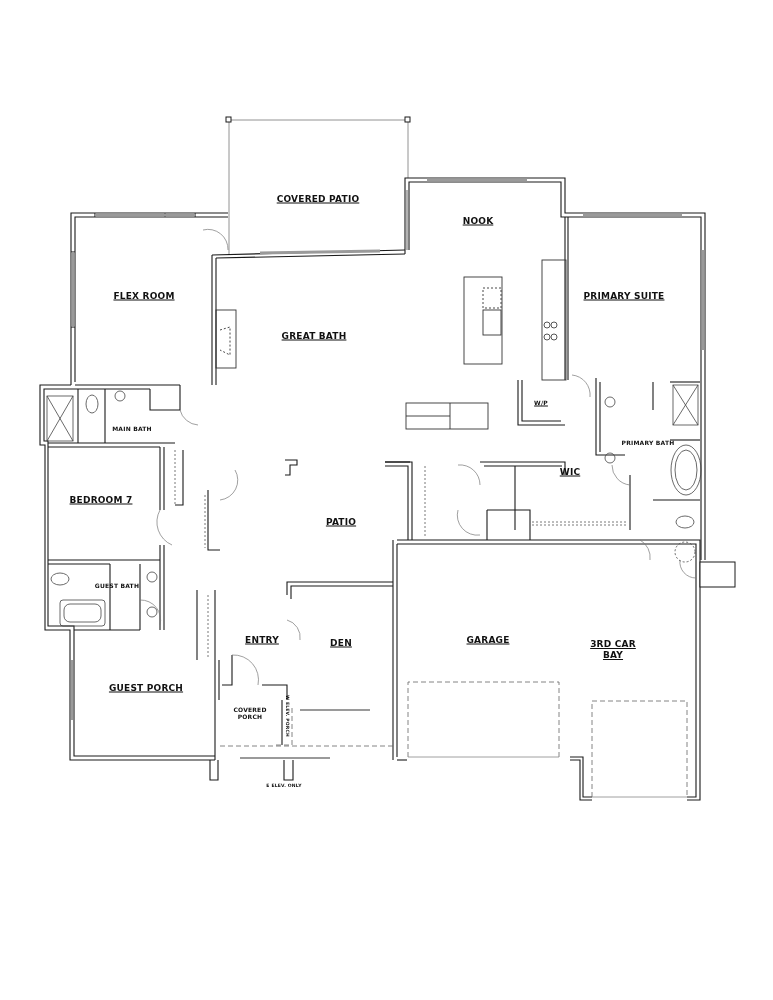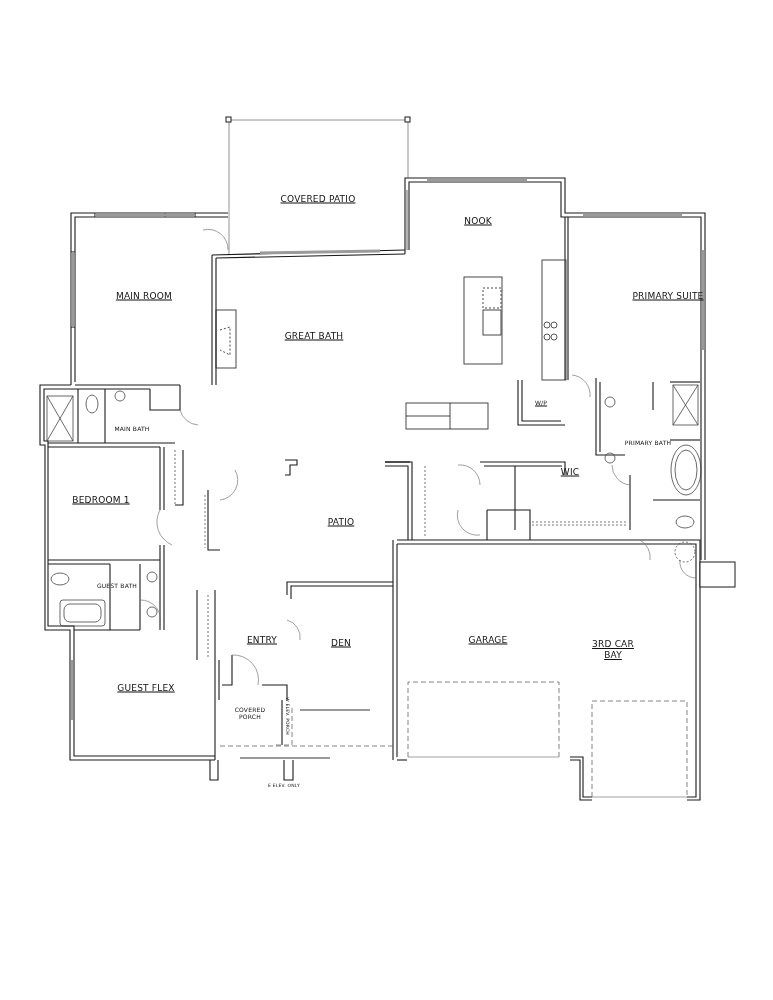--- a/index.html
+++ b/index.html
@@ -1,17 +1,17 @@
 <!DOCTYPE html>
 <html><head>
 <meta charset="utf-8">
 <style>
   html, body { margin: 0; padding: 0; background: #ffffff; }
   body { width: 773px; height: 1000px; position: relative; overflow: hidden; font-family: "DejaVu Sans", sans-serif; }
-  #plan { position: absolute; left: 0; top: 0; width: 773px; height: 864px; }
+  #plan { position: absolute; left: 0; top: 0; width: 773px; height: 864px; font-weight: bold; }
   .lbl { position: absolute; font-family: "DejaVu Sans", sans-serif; font-size: 9px; color: #111; text-decoration: underline; letter-spacing: 0.2px; white-space: nowrap; transform: translate(-50%, -50%); text-align: center; line-height: 11px; }
   .lbl.small { font-size: 6px; text-decoration: none; line-height: 7px; }
   .lbl.tiny { font-size: 4.5px; text-decoration: none; }
 </style>
 </head>
 <body>
 
 <div id="plan">
 <svg width="773" height="1000" viewBox="0 0 773 1000" xmlns="http://www.w3.org/2000/svg">
   <g fill="none" stroke="#1a1a1a" stroke-width="1">
@@ -212,37 +212,37 @@
 
     <g stroke="#1a1a1a" stroke-width="1">
       <rect x="700" y="562" width="35" height="25" fill="#fff"></rect>
     </g>
   </g>
 </svg>
 
 
 <div class="lbl" style="left:318px;top:199px">COVERED PATIO</div>
 <div class="lbl" style="left:478px;top:221px">NOOK</div>
-<div class="lbl" style="left:144px;top:296px">MAIN ROOM</div>
+<div class="lbl" style="left:144px;top:296px">FLEX ROOM</div>
 <div class="lbl" style="left:314px;top:336px">GREAT BATH</div>
-<div class="lbl" style="left:668px;top:296px">PRIMARY SUITE</div>
+<div class="lbl" style="left:624px;top:296px">PRIMARY SUITE</div>
 <div class="lbl small" style="left:132px;top:428px">MAIN BATH</div>
 <div class="lbl small" style="left:541px;top:402px;text-decoration:underline">W/P</div>
 <div class="lbl small" style="left:648px;top:442px">PRIMARY BATH</div>
-<div class="lbl" style="left:101px;top:500px">BEDROOM 1</div>
+<div class="lbl" style="left:101px;top:500px">BEDROOM 7</div>
 <div class="lbl" style="left:341px;top:522px">PATIO</div>
 <div class="lbl" style="left:570px;top:472px">WIC</div>
 <div class="lbl small" style="left:117px;top:585px">GUEST BATH</div>
 <div class="lbl" style="left:262px;top:640px">ENTRY</div>
 <div class="lbl" style="left:341px;top:643px">DEN</div>
 <div class="lbl" style="left:488px;top:640px">GARAGE</div>
 <div class="lbl" style="left:613px;top:650px">
   <div>3RD CAR</div>
   <div>BAY</div>
 </div>
-<div class="lbl" style="left:146px;top:688px">GUEST FLEX</div>
+<div class="lbl" style="left:146px;top:688px">GUEST PORCH</div>
 <div class="lbl small" style="left:250px;top:713px">
   <div>COVERED</div>
   <div>PORCH</div>
 </div>
 <div class="lbl tiny" style="left:284px;top:785px">E ELEV. ONLY</div>
 <div class="lbl tiny" style="left:287px;top:716px;transform:translate(-50%,-50%) rotate(90deg)">W ELEV. PORCH</div>
 </div>
 
 </body></html>

